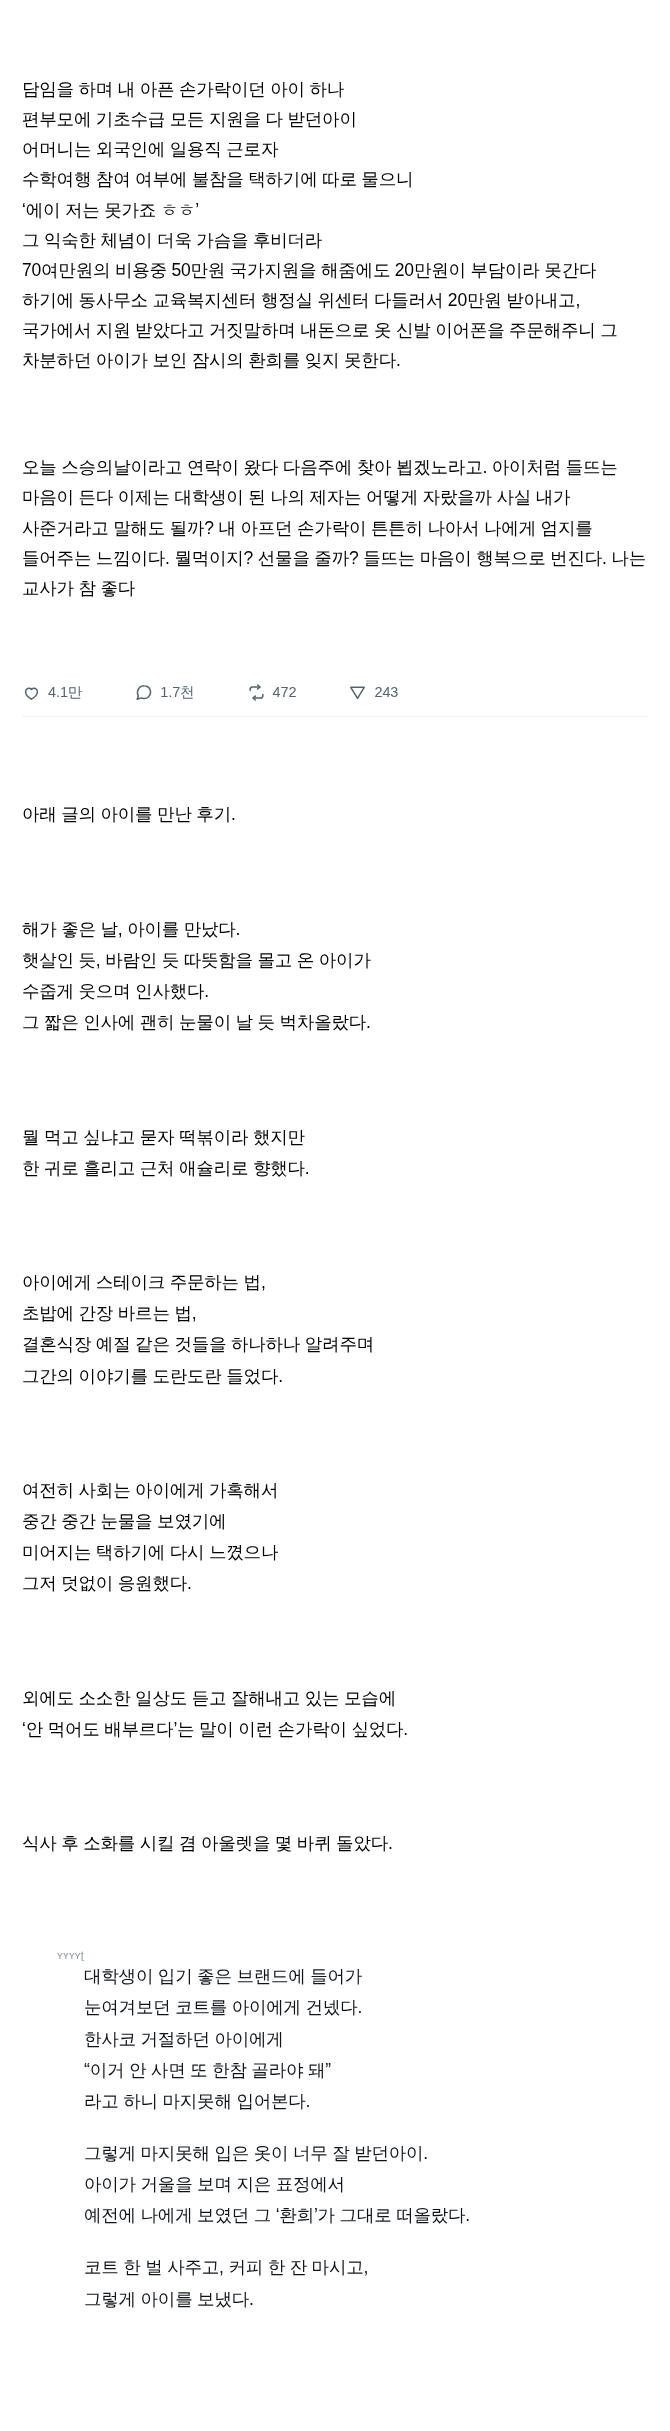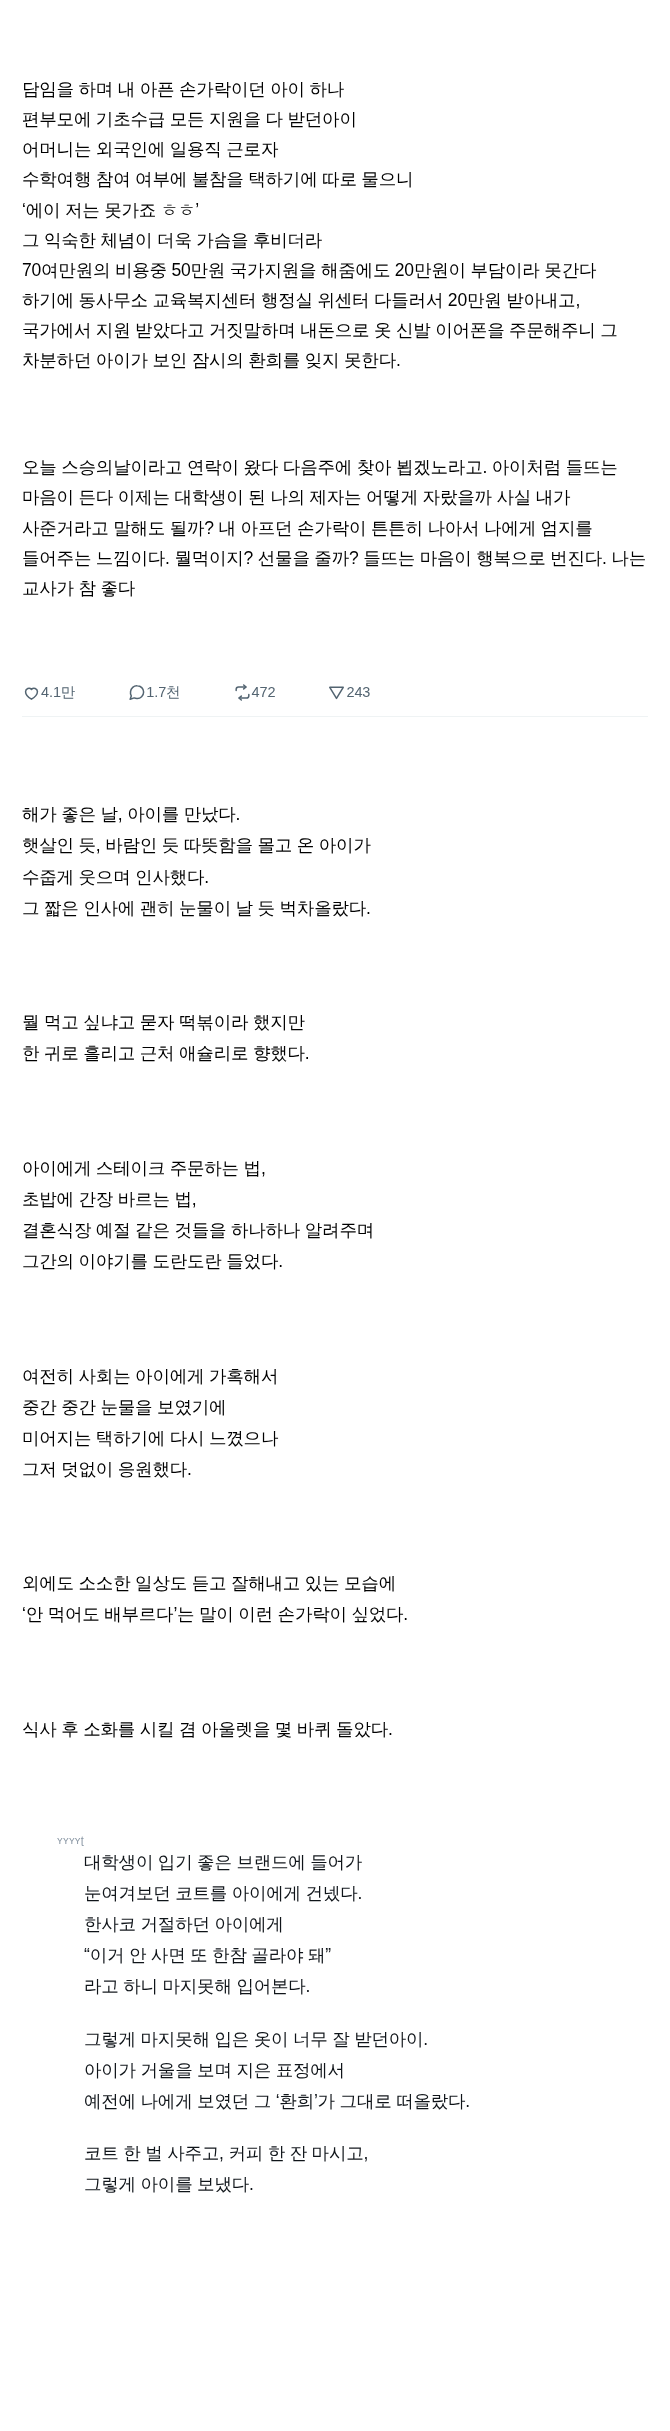--- a/index.html
+++ b/index.html
@@ -43,20 +43,21 @@
   .actions {
     display: flex;
     align-items: center;
     margin-top: 20px;
     margin-bottom: 6px;
     max-width: 430px;
   }
   .action {
     display: flex;
     align-items: center;
+    gap: 7px;
     color: #536471;
     font-size: 14.5px;
     margin-right: 52px;
     cursor: pointer;
     user-select: none;
   }
   .action:last-child { margin-right: 11px; justify-content: center; }
   .action .cnt {
     color: #536471;
     font-size: 14.5px;
@@ -166,20 +167,21 @@
         </span>
         <span class="cnt">243</span>
       </div>
     </div>
   </article>
 
   <div class="divider"></div>
 
   <article class="post reply-block">
     <div class="post-body">
+      <p class="para reply-para">아래 글의 아이를 만난 후기.</p>
       <p class="para reply-para">해가 좋은 날, 아이를 만났다.
 햇살인 듯, 바람인 듯 따뜻함을 몰고 온 아이가
 수줍게 웃으며 인사했다.
 그 짧은 인사에 괜히 눈물이 날 듯 벅차올랐다.</p>
       <p class="para reply-para">뭘 먹고 싶냐고 묻자 떡볶이라 했지만
 한 귀로 흘리고 근처 애슐리로 향했다.</p>
       <p class="para reply-para">아이에게 스테이크 주문하는 법,
 초밥에 간장 바르는 법,
 결혼식장 예절 같은 것들을 하나하나 알려주며
 그간의 이야기를 도란도란 들었다.</p>

